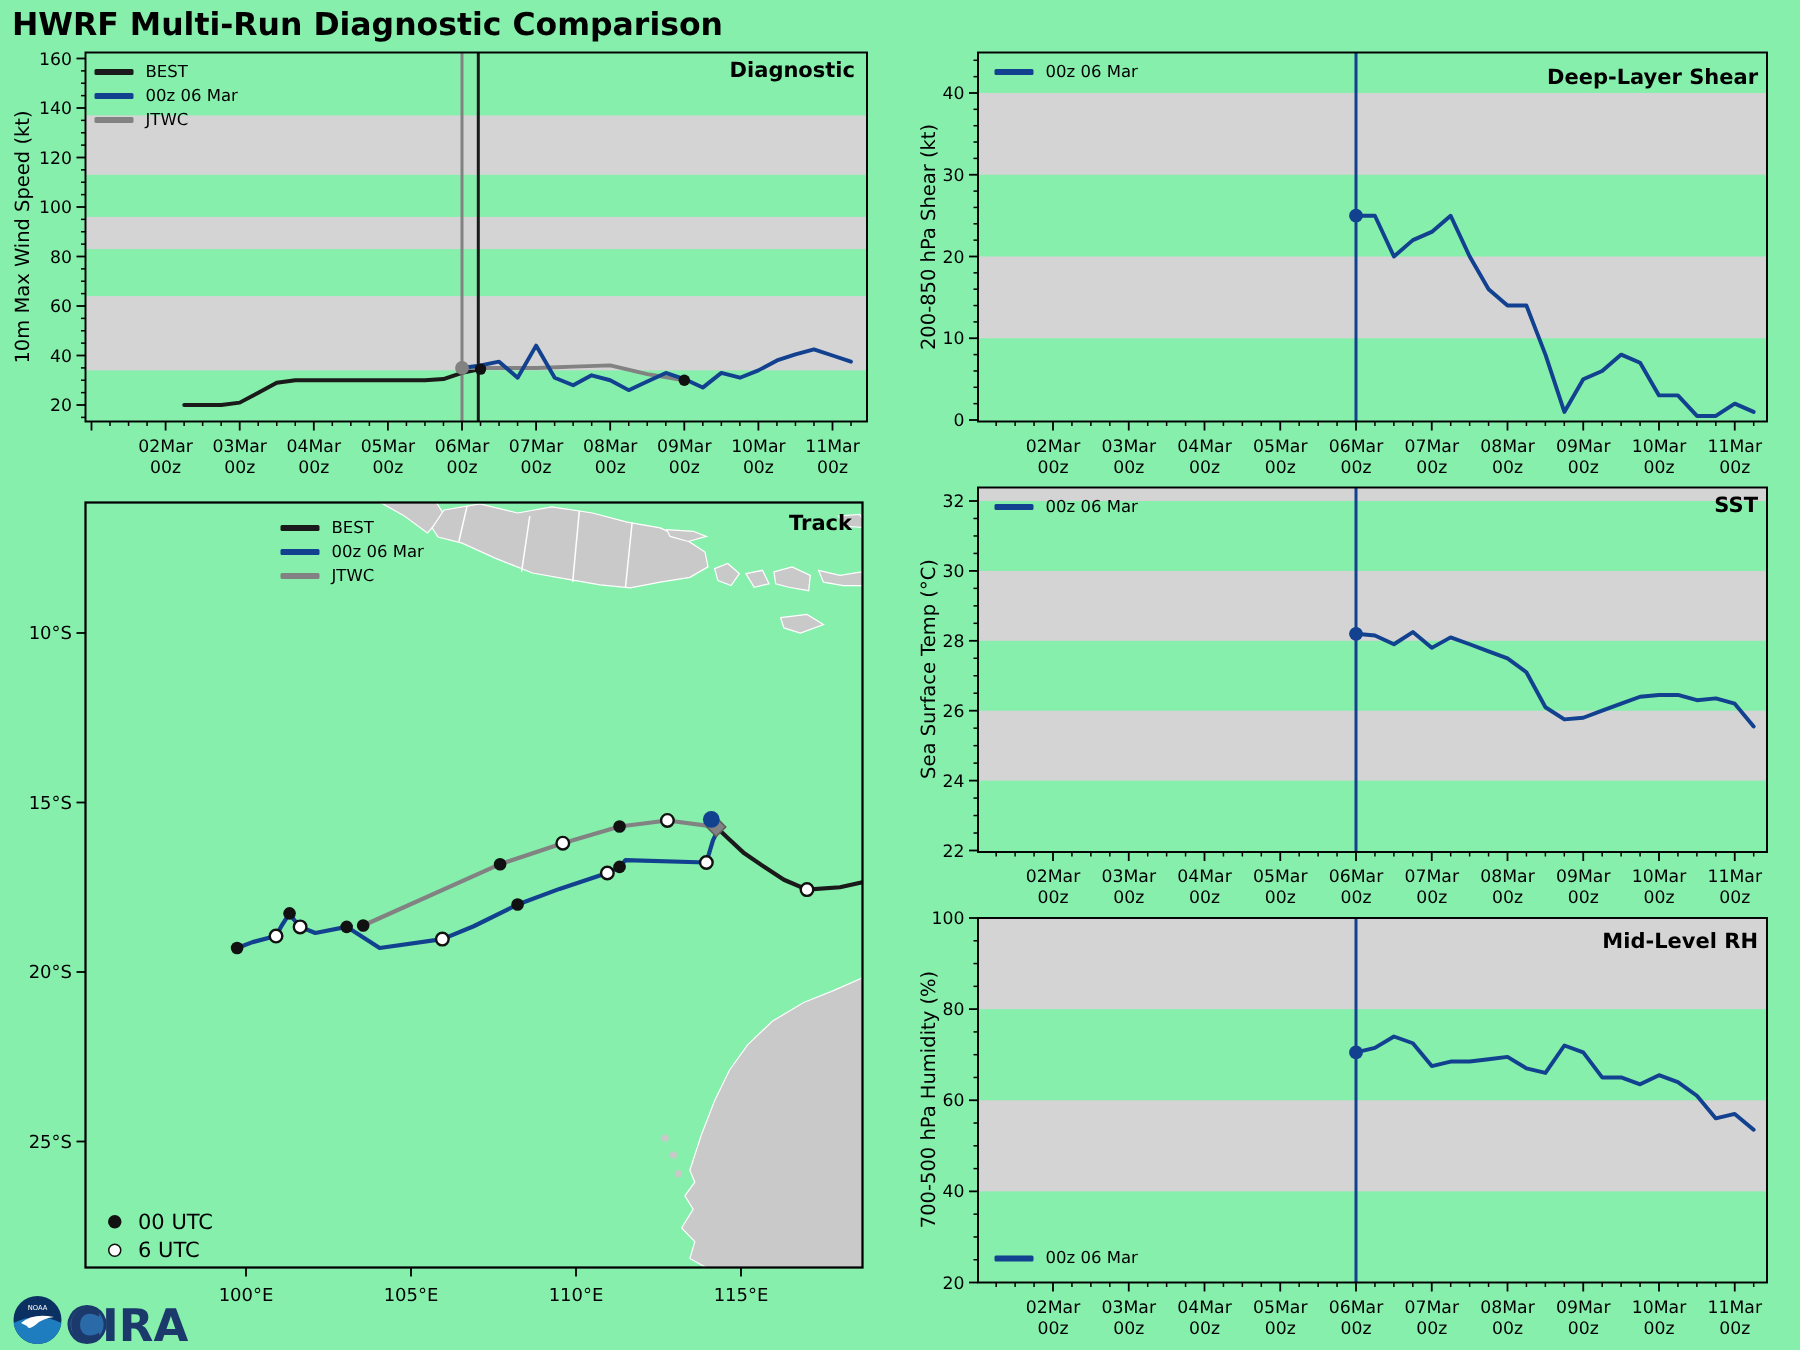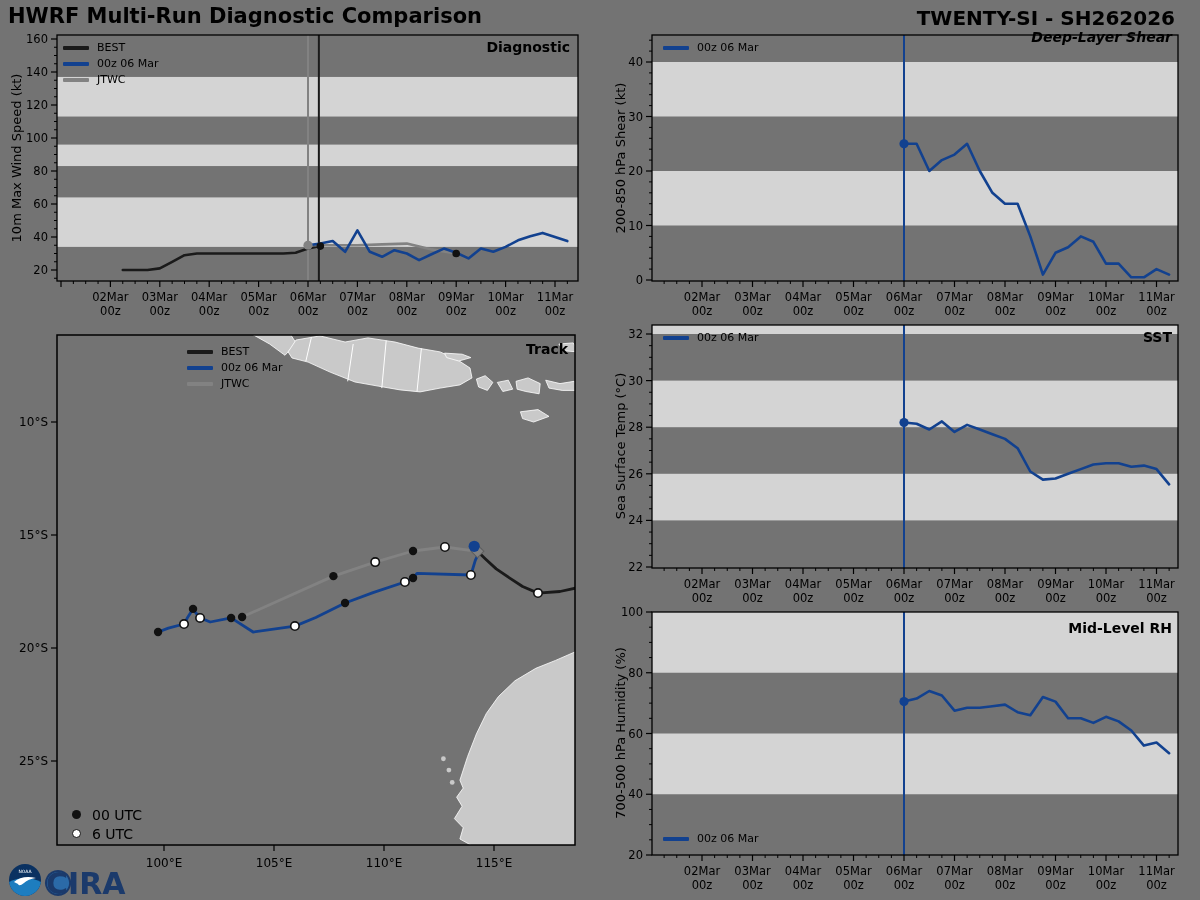--- a/index.html
+++ b/index.html
@@ -1,23 +1,23 @@
 <!DOCTYPE html>
 <html style="--best: #1a1a1a; --fcst: #12418f; --jtwc: #828282;"><head>
 <meta charset="utf-8">
 <style>
   html,body{margin:0;padding:0;background:#ffffff;}
-  .page{position:relative;width:1200px;height:900px;background:#737373;overflow:hidden;
+  .page{position:relative;width:1200px;height:900px;background:#86efac;overflow:hidden;
         font-family:"DejaVu Sans",sans-serif;color:#000;text-align:center;}
   .hdr{position:absolute;top:4px;left:8px;font-size:21px;font-weight:bold;white-space:nowrap;}
   .hdr-right{position:absolute;top:6px;right:25px;font-size:20px;font-weight:bold;white-space:nowrap;}
   .ptitle{position:absolute;font-size:14px;font-weight:bold;white-space:nowrap;}
   #t-intensity{top:39px;right:630px;}
   #t-track{top:341px;right:632px;margin-left:48px;}
-  #t-shear{top:29px;right:28px;font-style:italic;}
+  #t-shear{top:44px;right:28px;}
   #t-sst{top:329px;right:28px;}
   #t-rh{top:620px;right:28px;}
   .ylab{position:absolute;font-size:13px;white-space:nowrap;transform:translate(-50%,-50%) rotate(-90deg);}
   #yl-int{left:16px;top:158px;}
   #yl-shear{left:620px;top:158px;}
   #yl-sst{left:620px;top:446px;}
   #yl-rh{left:620px;top:733px;}
   .legend{position:absolute;font-size:11px;line-height:16px;}
   .legend .row{display:flex;align-items:center;height:16px;}
   .legend .sw{display:inline-block;width:26px;height:4px;margin-right:8px;border-radius:1px;}
@@ -35,21 +35,20 @@
   .dot-00{background:#111;}
   .dot-12{background:#fff;border:1.6px solid #111;width:7px;height:7px;}
   svg text{font-family:"DejaVu Sans",sans-serif;}
 </style>
 </head>
 <body>
 
 <div class="page">
 
   <div class="hdr">HWRF Multi-Run Diagnostic Comparison</div>
-  <div class="hdr-right">TWENTY-SI - SH262026</div>
 
   <svg id="plots" width="1200" height="900" style="position:absolute;left:0;top:0;">
       <g>
         <clipPath id="clip_intensity">
           <rect x="57" y="35" width="521" height="246"></rect>
         </clipPath>
         <g clip-path="url(#clip_intensity)">
           <rect x="57" y="197.4" width="521" height="49.5" fill="#d4d4d4"></rect>
           <rect x="57" y="144.60000000000002" width="521" height="21.44999999999999" fill="#d4d4d4"></rect>
           <rect x="57" y="76.95000000000002" width="521" height="39.599999999999994" fill="#d4d4d4"></rect>

